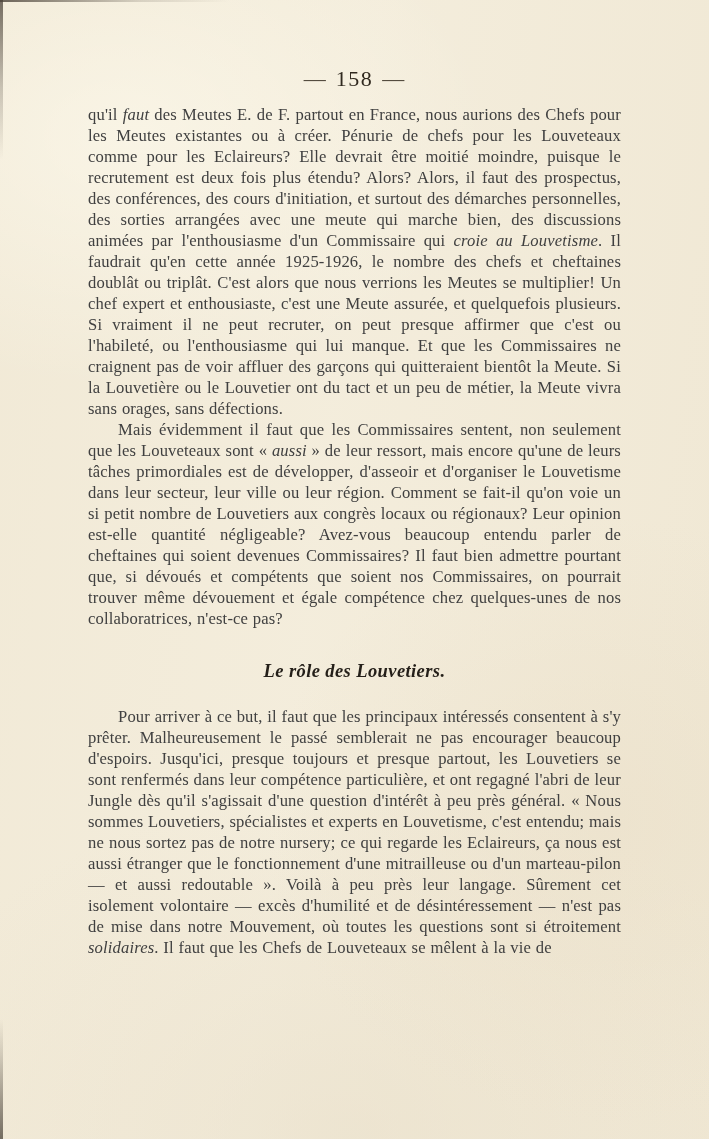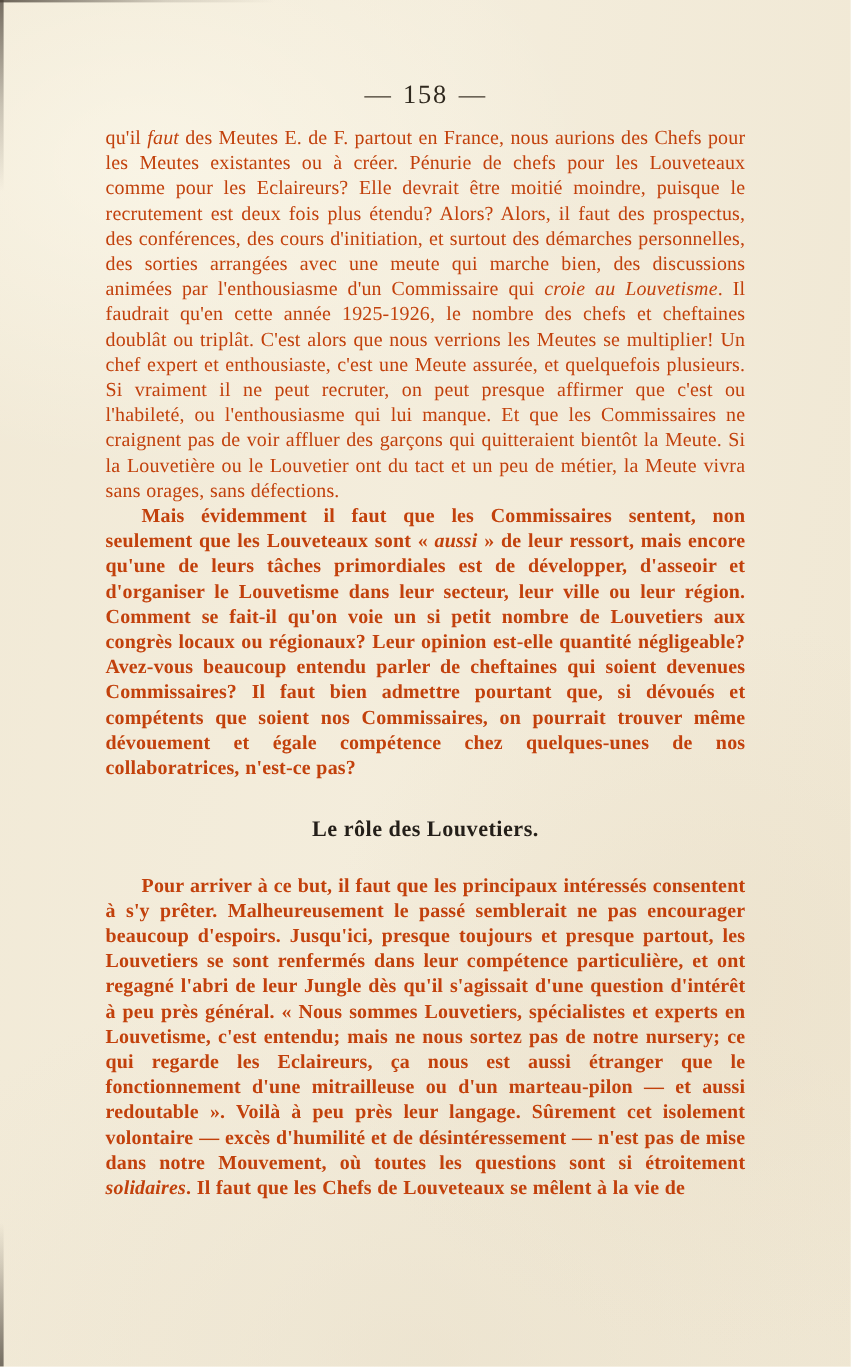--- a/index.html
+++ b/index.html
@@ -76,36 +76,37 @@
   }
 
   p.body {
     margin: 0;
     font-size: 16.6px;
     line-height: 21.0px;
     text-align: justify;
     text-justify: inter-word;
     letter-spacing: 0.15px;
     word-spacing: 0.4px;
-    color: #c2410c;
+    color: #404040;
   }
-  p.body.indent { text-indent: 30px; font-weight: bold; }
+  p.body.indent { text-indent: 30px; }
 
   i.it { font-style: italic; }
 
   .section-heading {
     margin: 0;
     padding-top: 32px;
     padding-bottom: 24px;
     text-align: center;
     font-size: 18.5px;
     font-weight: bold;
     letter-spacing: 0.4px;
     color: #241f19;
     font-family: "Liberation Serif", "DejaVu Serif", serif;
+    font-style: italic;
   }
 
   .gap-before { margin-top: 0; }
 </style>
 </head>
 <body>
 
 <div class="page">
 
   <div class="paper-grain"></div>

